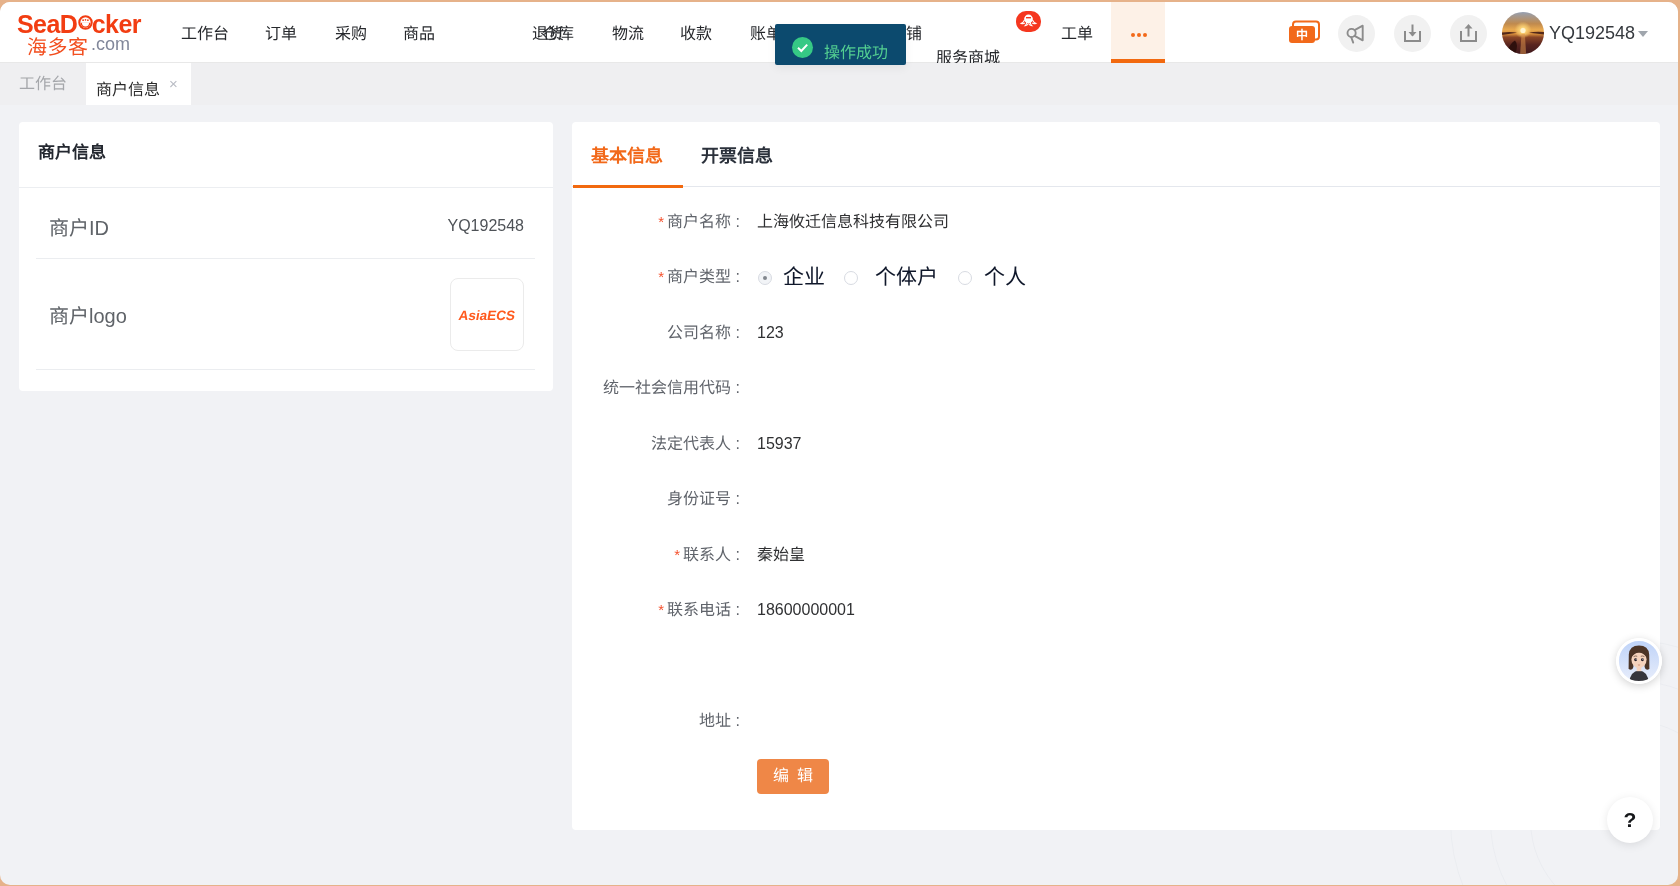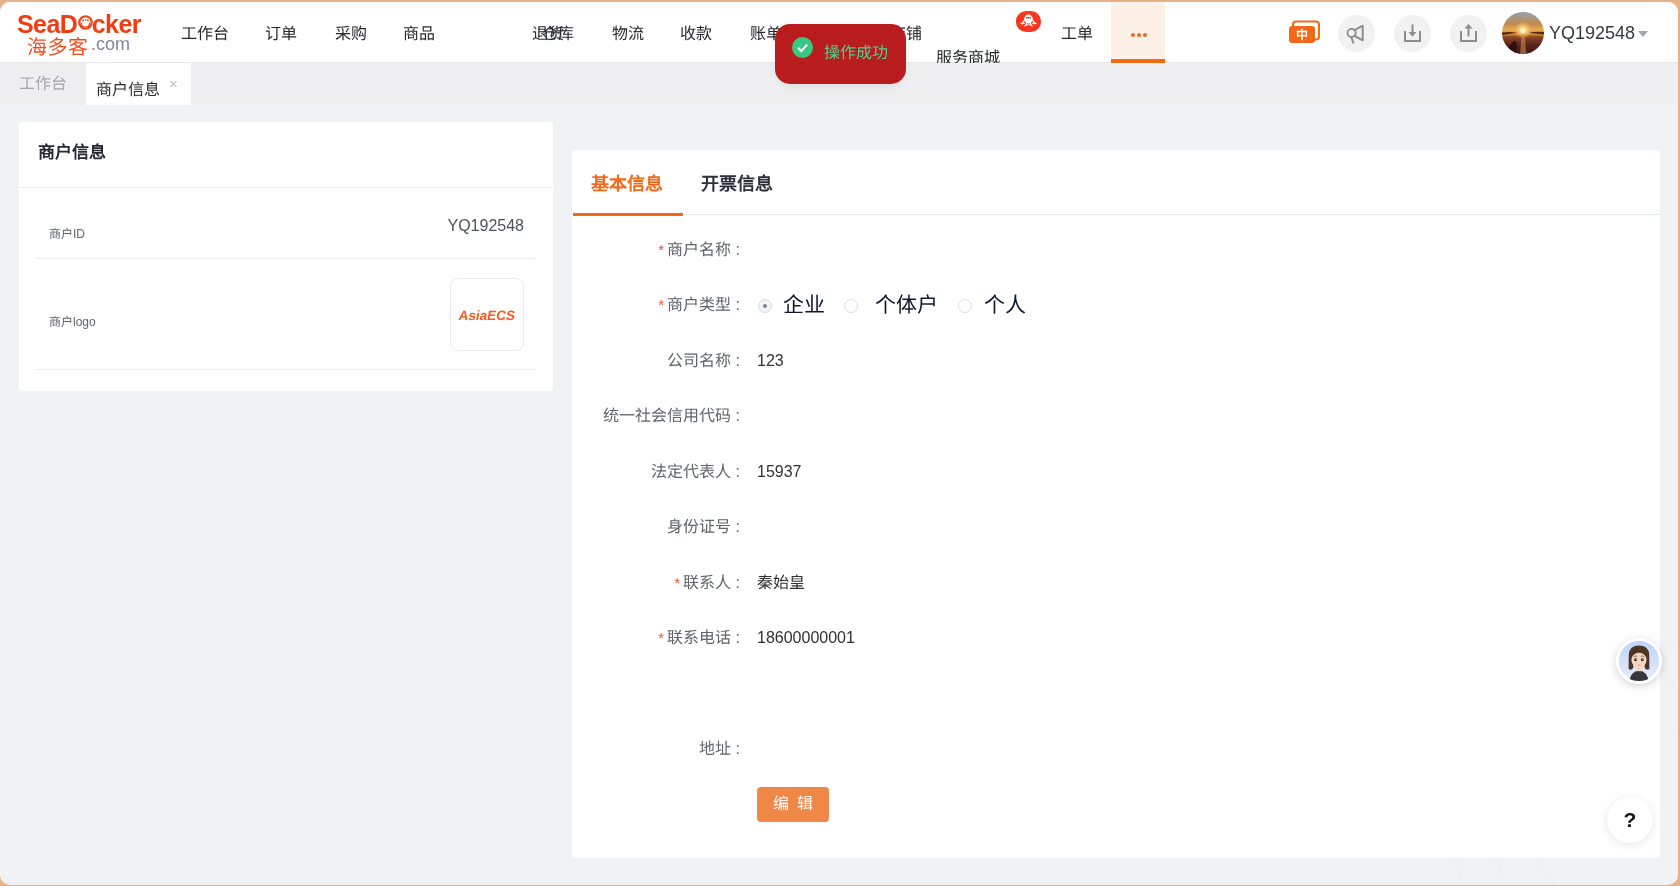--- a/index.html
+++ b/index.html
@@ -26,48 +26,48 @@
            background:#f5371f; border-radius:10px; }
   .iconcirc { position:absolute; top:13px; width:37px; height:37px; border-radius:50%;
               background:#f1f1f1; }
   .avatar { position:absolute; left:1502px; top:10px; width:42px; height:42px;
             border-radius:50%; overflow:hidden; }
   .uname { position:absolute; left:1549px; top:21px; font-size:18px; color:#35393e; }
   .caret { position:absolute; left:1638px; top:29px; width:0; height:0;
            border-left:5px solid transparent; border-right:5px solid transparent;
            border-top:6px solid #a0a6ad; }
   
-  #toast { position:absolute; left:775px; top:22px; width:131px; height:60px;
-           background:#b91c1c; border-radius:15px; z-index:50;
+  #toast { position:absolute; left:775px; top:22px; width:131px; height:41px;
+           background:#0c4a6e; border-radius:2px; z-index:50;
            box-shadow:0 3px 10px rgba(0,0,0,0.06); }
   #toast .ck { position:absolute; left:17px; top:13px; width:21px; height:21px;
                border-radius:50%; background:#36c985; }
   #toast .txt { position:absolute; left:49px; top:15px; font-size:16px; color:#53cf91; }
   
   #tabbar { position:absolute; left:0; top:61px; width:100%; height:42px; background:#efeff1; }
   #tb1 { position:absolute; left:0; top:0; width:86px; height:42px; text-align:center;
          line-height:42px; font-size:16px; color:#a5a7ab; }
   #tb2 { position:absolute; left:86px; top:0; width:105px; height:42px; background:#fff; }
   #tb2 .t { position:absolute; left:10px; top:13px; font-size:16px; color:#2b2b2b; }
   #tb2 .x { position:absolute; left:83px; top:12px; font-size:15px; color:#b9bcc4; }
   
   #lcard { position:absolute; left:19px; top:120px; width:534px; height:269px;
            background:#fff; border-radius:4px; }
   #lcard h3 { position:absolute; left:19px; top:16px; font-size:17px; font-weight:bold; color:#242830; }
   #lcard .hr0 { position:absolute; left:0; top:65px; width:100%; height:1px; background:#eceef1; }
-  .lrow-label { position:absolute; left:30px; font-size:12px; color:#5f6368;margin-top:12px; }
+  .lrow-label { position:absolute; left:30px; font-size:20px; color:#5f6368; }
   .lrow-val { position:absolute; right:29px; font-size:16px; color:#4e5257; }
   .lhr { position:absolute; left:17px; width:499px; height:1px; background:#ebedf0; }
   #logobox { position:absolute; left:431px; top:156px; width:74px; height:73px;
              border:1px solid #ebebeb; border-radius:8px; background:#fff; }
   #logobox span { position:absolute; left:50%; top:50%; transform:translate(-50%,-50%) skewX(-10deg);
                   font-size:13.5px; font-weight:bold; color:#ff5a1e; white-space:nowrap; }
   
   #rcard { position:absolute; left:572px; top:120px; width:1088px; height:708px;
-           background:#fff; border-radius:4px;margin-top:28px; }
+           background:#fff; border-radius:4px; }
   #rtabs { position:absolute; left:0; top:0; width:100%; height:65px;
            border-bottom:1px solid #e4e7ed; }
   .rtab { position:absolute; top:19px; font-size:18px; font-weight:bold; }
   #rtab1 { left:19px; color:#f2691a; }
   #rtab2 { left:129px; color:#2b313b; }
   #ink { position:absolute; left:1px; top:63px; width:110px; height:3px; background:#f2690f; }
   .frow { position:absolute; left:0; width:100%; height:33px; }
   .flabel { position:absolute; left:0; top:0; width:168px; text-align:right;
             font-size:16px; color:#60646b; line-height:33px; }
   .fval { position:absolute; left:185px; top:0; font-size:16px; color:#303133; line-height:33px; }
@@ -221,20 +221,21 @@
   </div>
 
   <div id="rcard">
     <div id="rtabs">
       <div class="rtab" id="rtab1">基本信息</div>
       <div class="rtab" id="rtab2">开票信息</div>
       <div id="ink"></div>
     </div>
     <div class="frow" style="top:82.5px;padding-left:30px;">
       <div class="flabel"><span class="star">*</span>商户名称 :</div>
+      <div class="fval">上海攸迁信息科技有限公司</div>
     </div>
     <div class="frow" style="top:138px;">
       <div class="flabel"><span class="star">*</span>商户类型 :</div>
       <div class="radio sel" style="left:186px;"></div>
       <div class="rlabel" style="left:211px;">企业</div>
       <div class="radio" style="left:272px;"></div>
       <div class="rlabel" style="left:303px;">个体户</div>
       <div class="radio" style="left:386px;"></div>
       <div class="rlabel" style="left:412px;">个人</div>
     </div>

